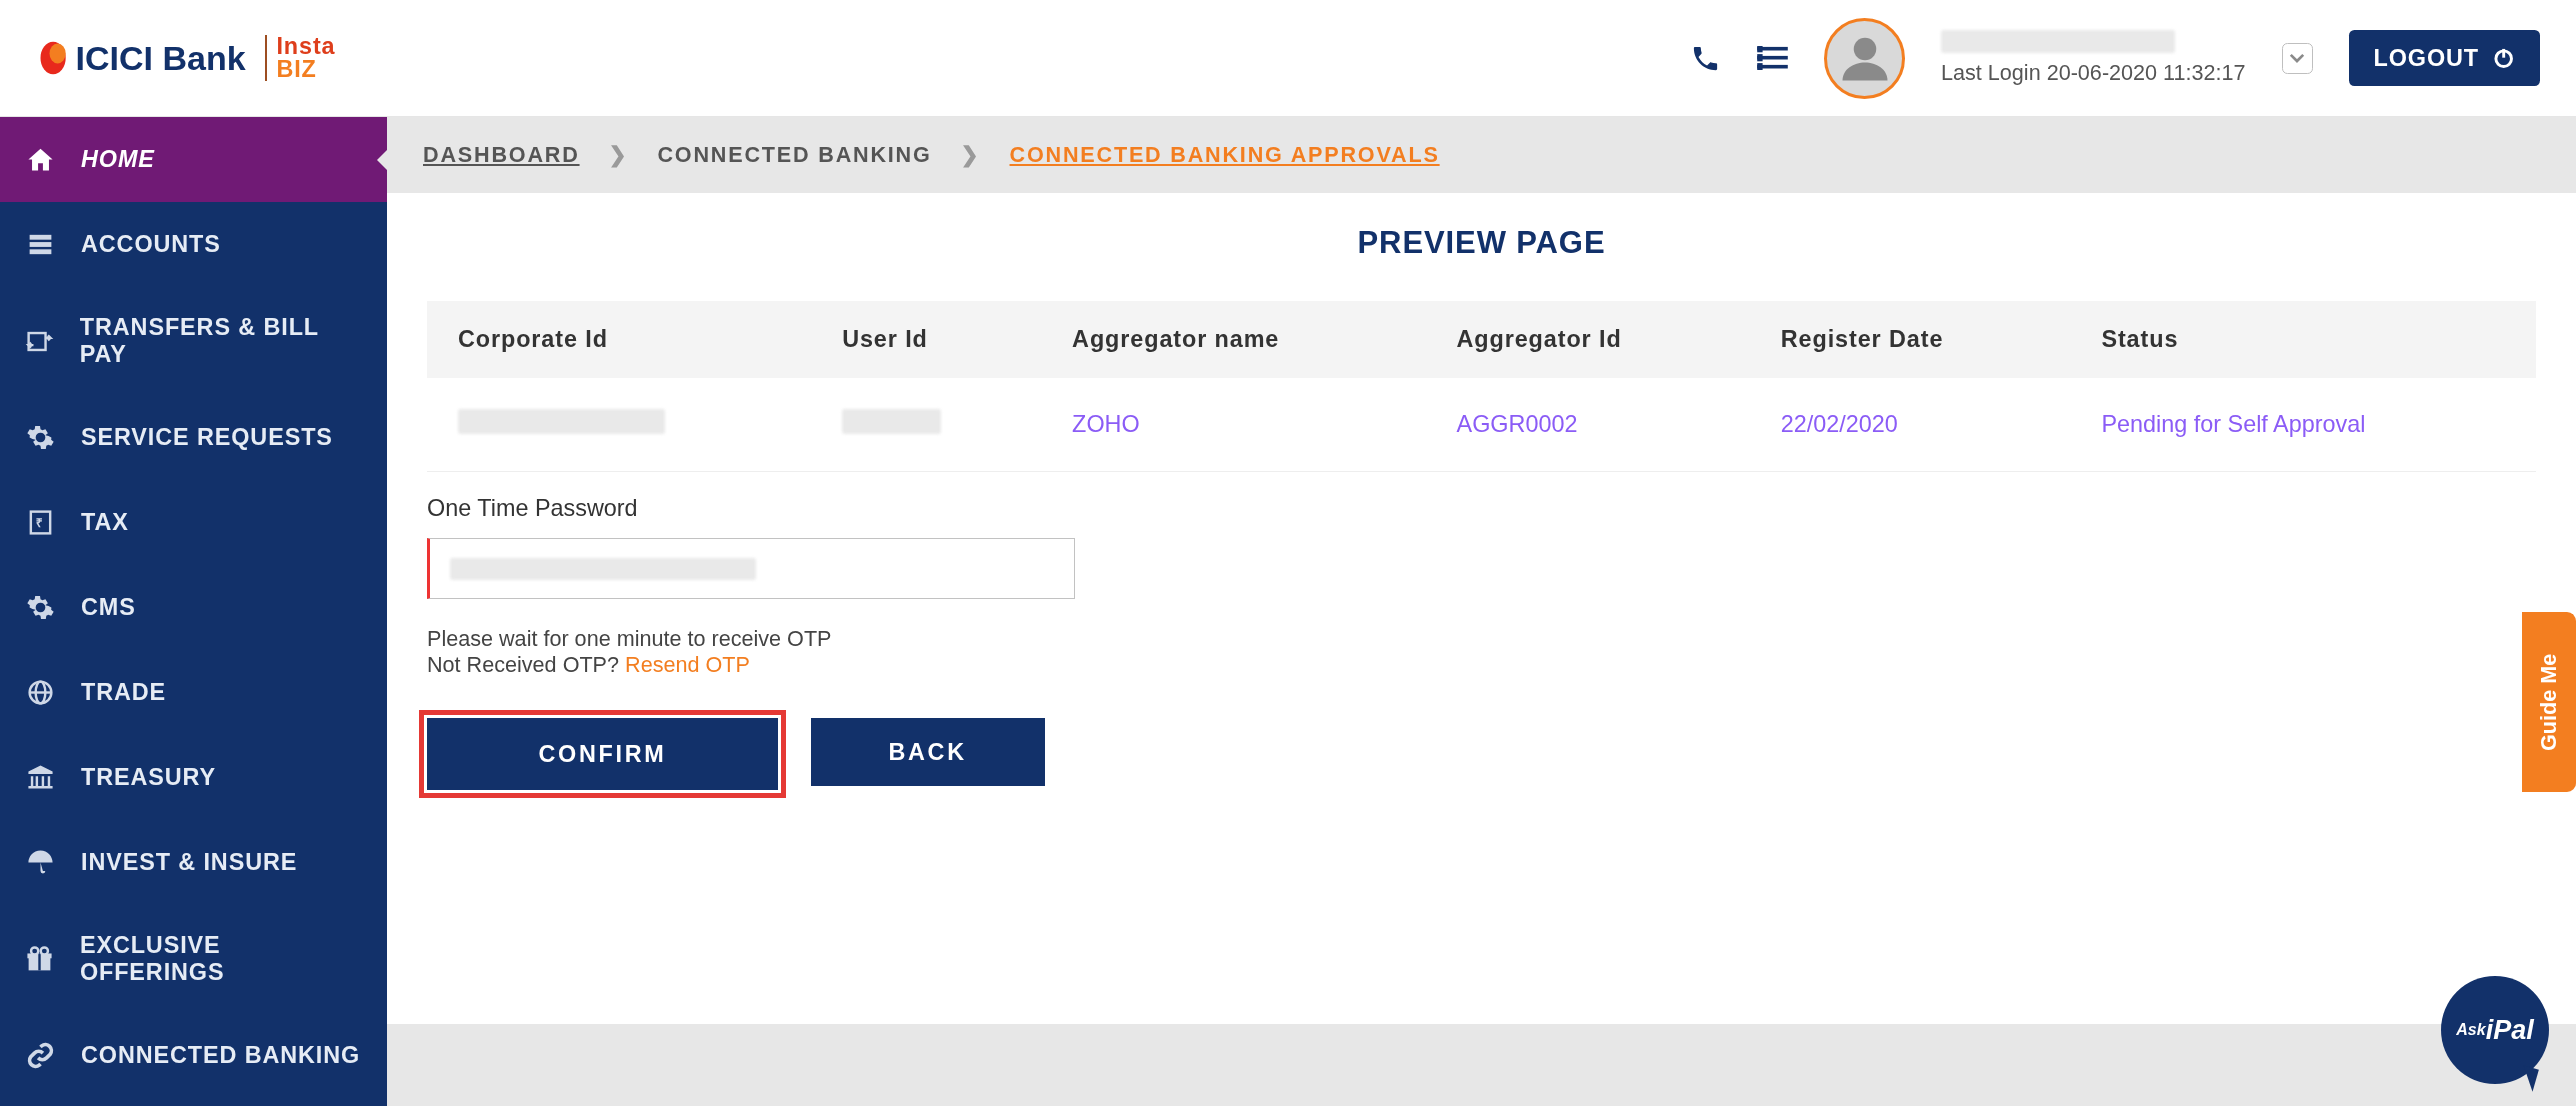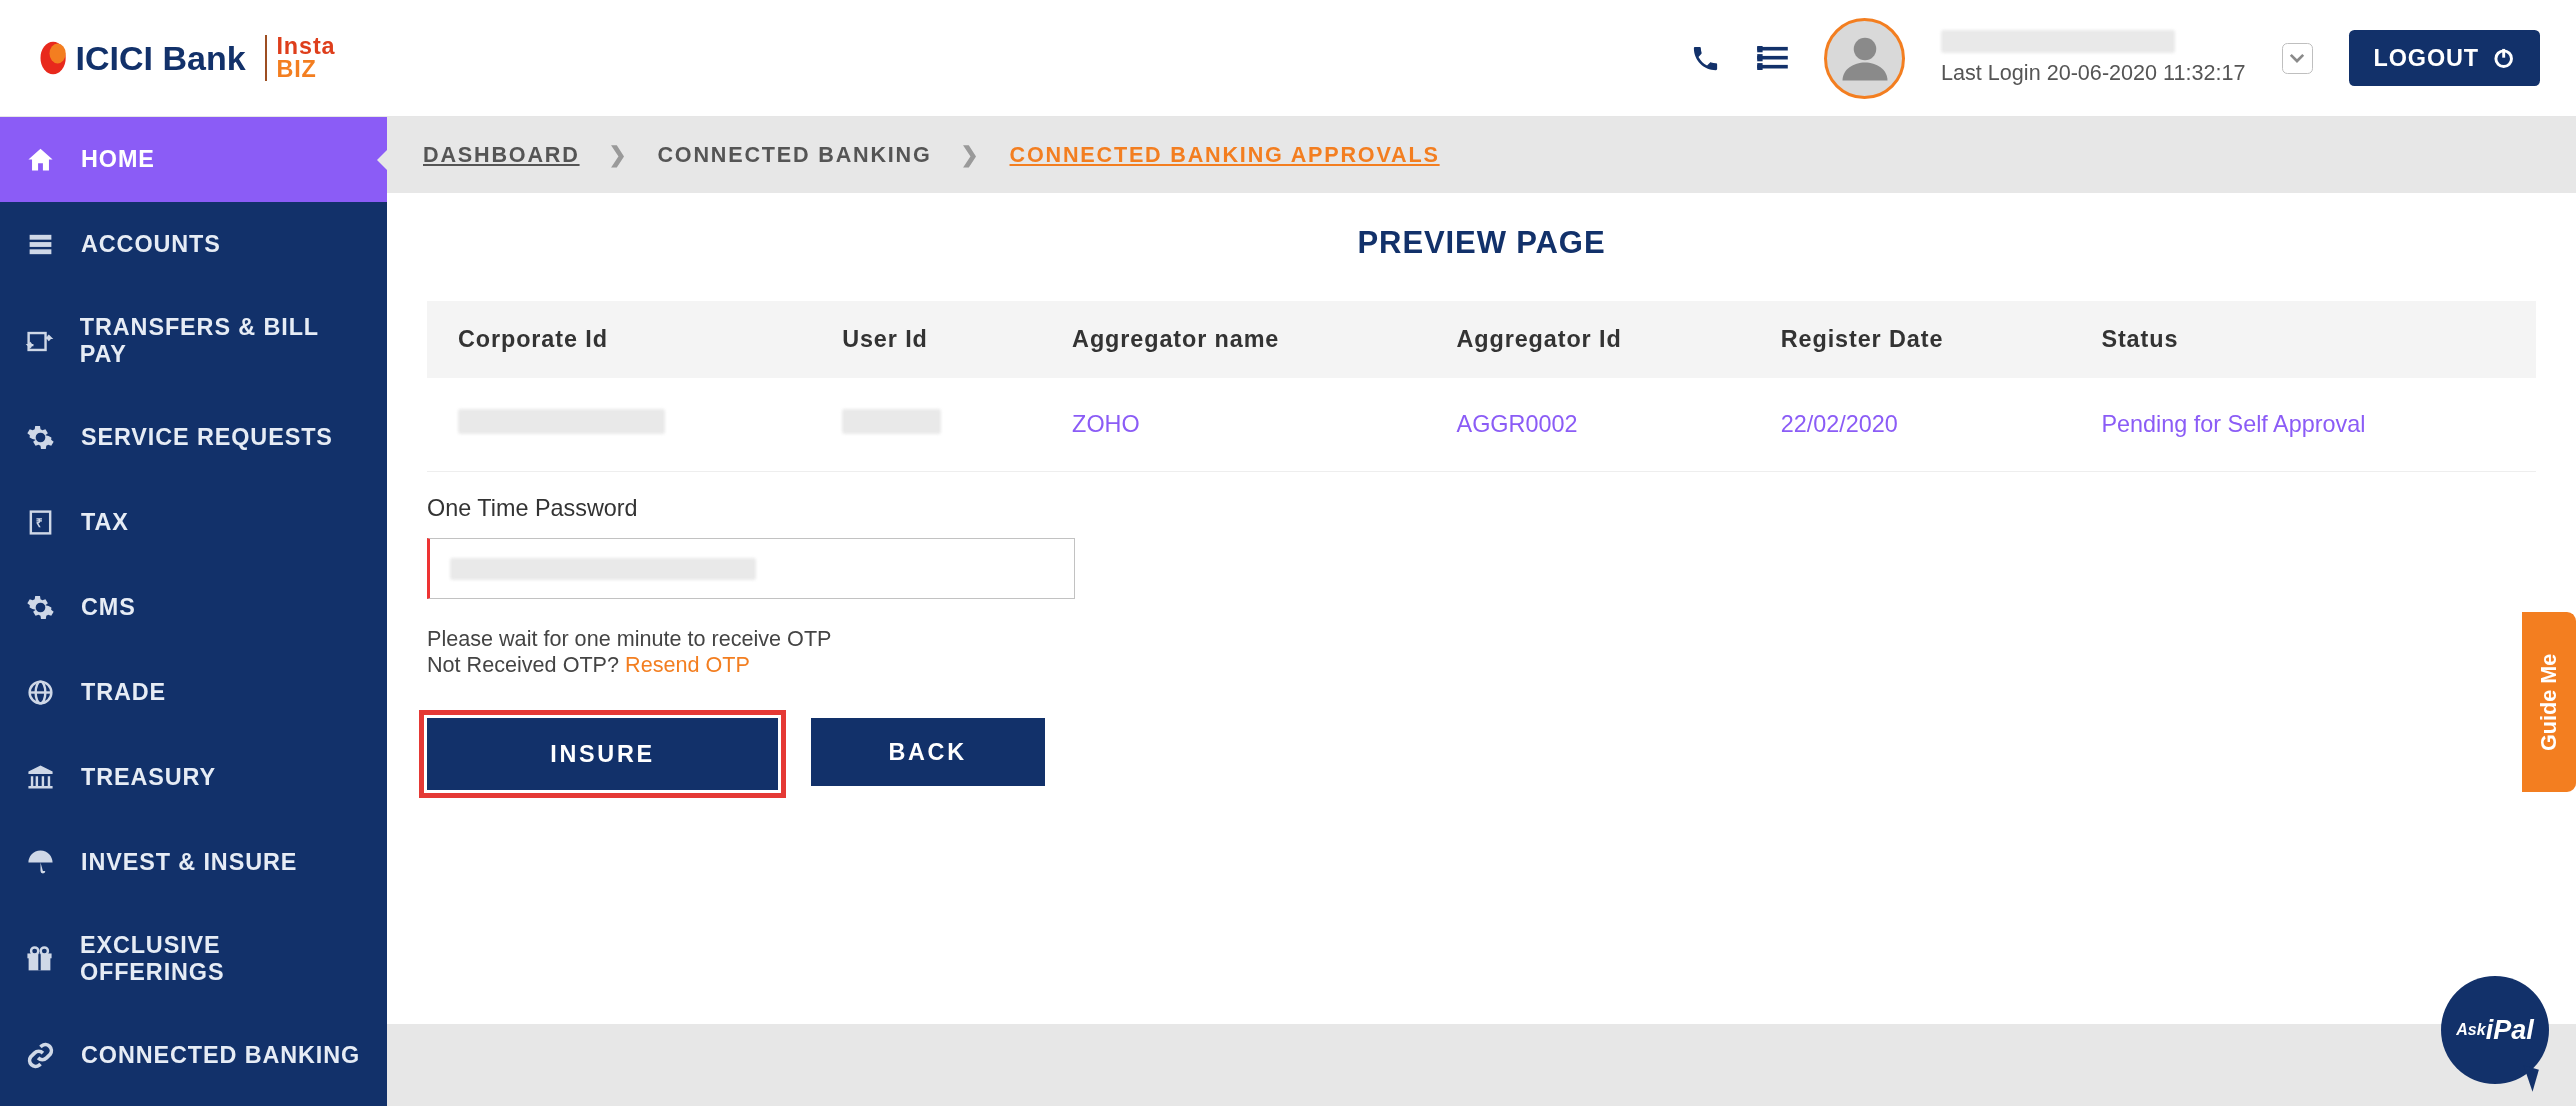--- a/index.html
+++ b/index.html
@@ -56,21 +56,21 @@
                 letter-spacing:0.9px;padding:14.4px 25px;border:none;border-radius:5.4px;
                 cursor:pointer;display:flex;align-items:center;gap:12.6px;}
   .logout-btn svg{stroke:#fff;}
 
   
   .body { display:flex; height:calc(1106px - 117px); }
   .sidebar { width:387px; background:#12316a; color:#cfd8e7; display:flex; flex-direction:column;}
   .s-item { display:flex; align-items:center; gap:25px; padding:27px 25px;
             font-size:23.4px; font-weight:600; letter-spacing:0.9px; color:#e6ecf5;
             cursor:pointer;}
-  .s-item.active { background:#8b5cf6; color:#fff; position:relative;}
+  .s-item.active { background:#701a75; color:#fff; position:relative;font-style:italic;}
   .s-item.active::after{
     content:""; position:absolute; right:-1.8px; top:50%; transform:translateY(-50%);
     border-top:12.6px solid transparent; border-bottom:12.6px solid transparent;
     border-right:12.6px solid #e7e7e7;
   }
   .s-icon{width:31px;height:31px;display:flex;align-items:center;justify-content:center;}
 
   .main { flex:1; background:#e7e7e7; display:flex; flex-direction:column; position:relative;}
   .breadcrumb { display:flex; align-items:center; gap:29px; padding:25px 36px;
                 font-size:21.6px; font-weight:700; letter-spacing:1.8px; color:#555;}
@@ -324,21 +324,21 @@
         </div>
         <div class="wait-msg">
           <div>Please wait for one minute to receive OTP</div>
           <div>
             <span>Not Received OTP? </span>
             <span class="resend">Resend OTP</span>
           </div>
         </div>
         <div class="btn-row">
           <button class="btn confirm">
-            <span>INSURE</span>
+            <span>CONFIRM</span>
           </button>
           <button class="btn back">
             <span>BACK</span>
           </button>
         </div>
       </div>
     </section>
   </main>
 </div>
 

